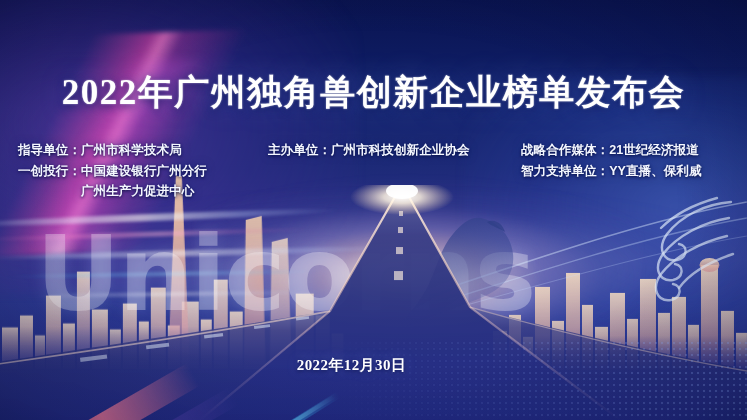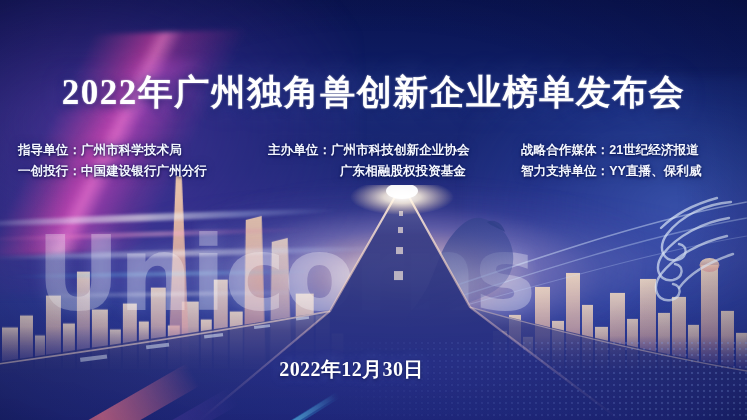--- a/index.html
+++ b/index.html
@@ -286,21 +286,21 @@
 
   .date {
     position: absolute;
     left: 0;
     right: 0;
     top: 356px;
     text-align: center;
     padding-right: 44px;
     font-family: "Liberation Serif", "DejaVu Serif", serif;
     font-weight: 700;
-    font-size: 20px;
+    font-size: 15px;
     letter-spacing: 0.4px;
     color: #ffffff;
     text-shadow: 0 1px 4px rgba(5,10,60,0.9), 0 0 12px rgba(120,150,255,0.45);
   }
 
   
   .vignette {
     position: absolute;
     inset: 0;
     background: radial-gradient(ellipse 78% 78% at 50% 48%,
@@ -518,25 +518,25 @@
 
   <div class="vignette"></div>
 
   <h1 class="title">2022年广州独角兽创新企业榜单发布会</h1>
 
   <div class="info-row">
 
     <div class="info-col col-1">
       <span class="info-line"><span>指导单位：</span><span>广州市科学技术局</span></span>
       <span class="info-line"><span>一创投行：</span><span>中国建设银行广州分行</span></span>
+      <span class="info-line indent-1"><span>广州生产力促进中心</span></span>
     </div>
 
     <div class="info-col col-2">
       <span class="info-line"><span>主办单位：</span><span>广州市科技创新企业协会</span></span>
-      <span class="info-line indent-2"><span>广东相融股权投资基金</span></span>
     </div>
 
     <div class="info-col col-3">
       <span class="info-line"><span>战略合作媒体：</span><span>21世纪经济报道</span></span>
       <span class="info-line"><span>智力支持单位：</span><span>YY直播、保利威</span></span>
     </div>
 
   </div>
 
   <div class="date">2022年12月30日</div>

